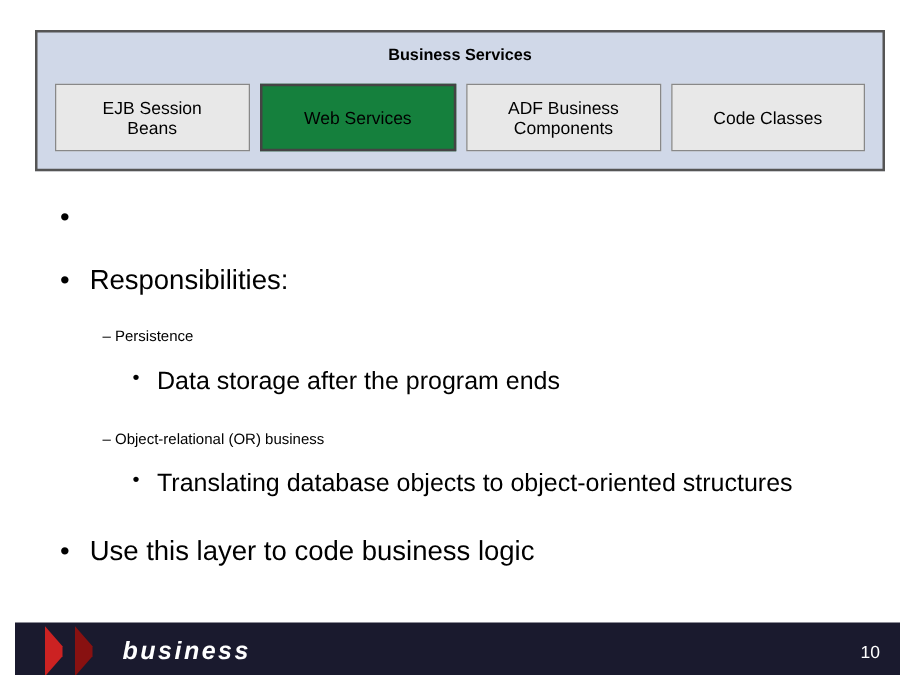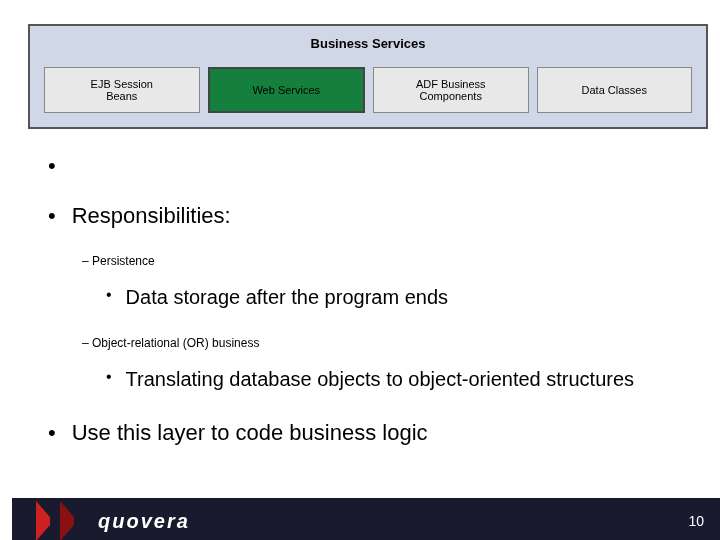--- a/index.html
+++ b/index.html
@@ -44,21 +44,21 @@
       display: flex;
       gap: 8px;
     }
 
     .diagram-tab {
       flex: 1;
       background: #e8e8e8;
       border: 1.5px solid #888;
       padding: 6px 4px;
       text-align: center;
-      font-size: 11px;
+      font-size: 14px;
       color: #000;
       min-height: 42px;
       display: flex;
       align-items: center;
       justify-content: center;
     }
 
     .diagram-tab.active {
       background: #15803d;
       border: 2px solid #444;
@@ -190,21 +190,21 @@
 
         <div class="diagram-tab active">
           <span>Web Services</span>
         </div>
 
         <div class="diagram-tab">
           <span>ADF Business<br>Components</span>
         </div>
 
         <div class="diagram-tab">
-          <span>Data Classes</span>
+          <span>Code Classes</span>
         </div>
 
       </div>
     </div>
   </div>
 
   <div class="content-area">
 
     <div class="bullet-main">
       <span class="bullet-dot">•</span>
@@ -241,18 +241,18 @@
     </div>
 
   </div>
 
   <div class="footer">
     <div class="footer-logo">
       <div class="logo-chevrons">
         <div class="chevron-red"></div>
         <div class="chevron-dark-red"></div>
       </div>
-      <span class="logo-text">quovera</span>
+      <span class="logo-text">business</span>
     </div>
     <span class="page-number">10</span>
   </div>
 
 </div>
 
 </body></html>

